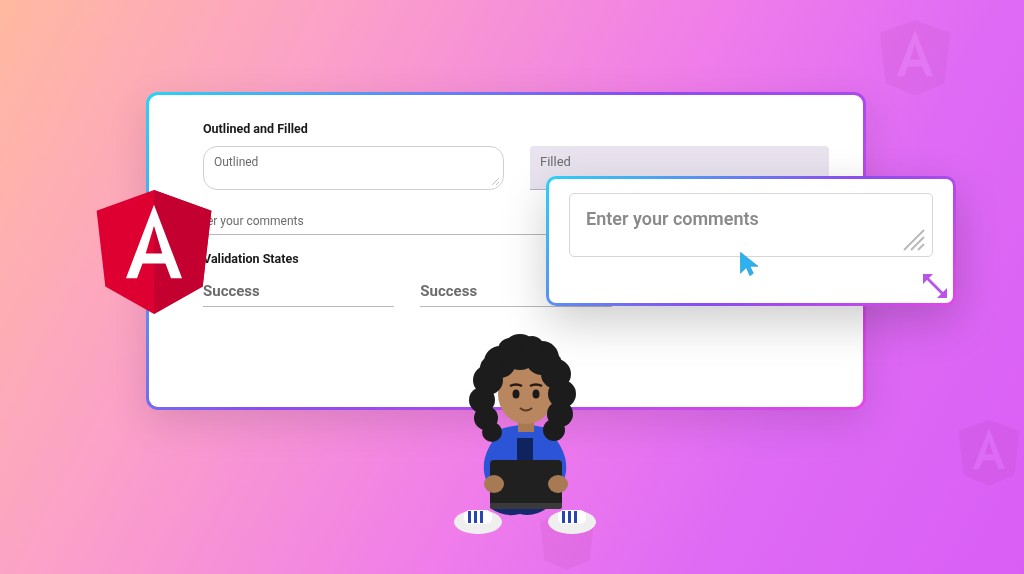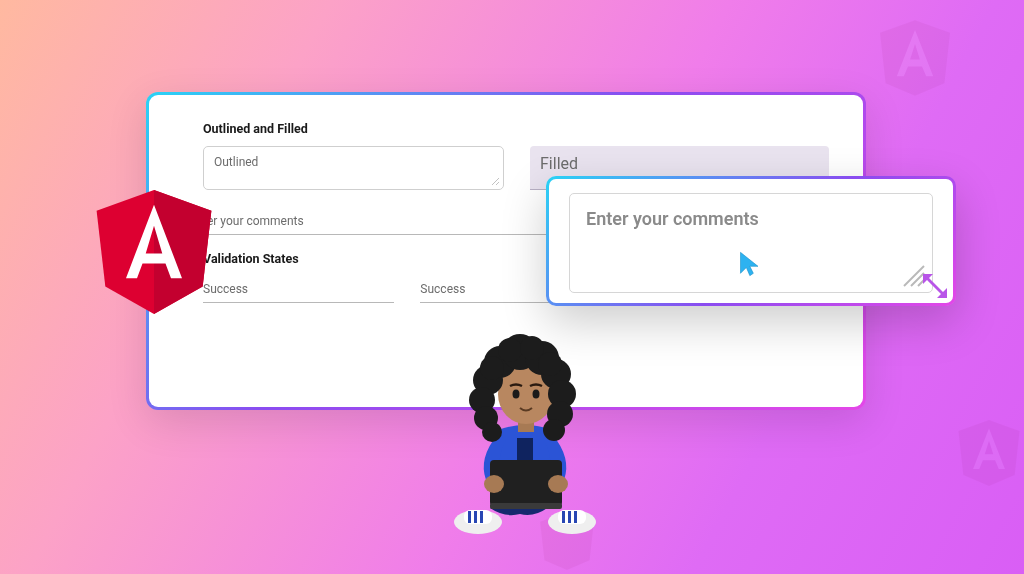--- a/index.html
+++ b/index.html
@@ -51,42 +51,42 @@
 
   .row {
     display: flex;
     gap: 26px;
     margin-bottom: 18px;
   }
 
   .outlined-box {
     flex: 1;
     border: 1px solid #cfcfcf;
-    border-radius: 5px;
+    border-radius: 14px;
     padding: 8px 10px;
     height: 44px;
     font-size: 12px;
     color: #6c6c6c;
     position: relative;
     background: #fff;
   }
   .outlined-box .resize-grip {
     position: absolute;
     right: 3px; bottom: 3px;
     width: 10px; height: 10px;
   }
 
   .filled-box {
     flex: 1;
     background: #e9e3ef;
     border-bottom: 1px solid #b8b0c4;
     border-radius: 4px 4px 0 0;
     padding: 8px 10px;
     height: 44px;
-    font-size: 16px;
+    font-size: 13px;
     color: #6c6c6c;
   }
 
   .underline-input {
     border: none;
     border-bottom: 1px solid #b8b8b8;
     padding: 6px 0;
     font-size: 12px;
     color: #6c6c6c;
     width: 100%;
@@ -96,23 +96,24 @@
 
   .states-row {
     display: flex;
     gap: 26px;
   }
   .state-field {
     flex: 1;
     border: none;
     border-bottom: 1px solid #b8b8b8;
     padding: 6px 0;
-    font-size: 12px;
+    font-size: 15px;
     color: #6c6c6c;
     background: transparent;
+    font-weight: bold;
   }
 
   
   .zoom-card {
     position: absolute;
     left: 546px;
     top: 176px;
     width: 410px;
     height: 130px;
     border-radius: 10px;
@@ -125,21 +126,21 @@
     background: #fff;
     border-radius: 7px;
     width: 100%;
     height: 100%;
     padding: 14px 20px 14px 20px;
     position: relative;
   }
   .zoom-input-box {
     border: 1px solid #d6d6d6;
     border-radius: 5px;
-    height: 100px;
+    height: 64px;
     padding: 14px 16px;
     font-size: 18px;
     font-weight: 600;
     color: #8a8a8a;
     position: relative;
     background: #fff;
   }
   .cursor-icon {
     position: absolute;
     left: 50%;

